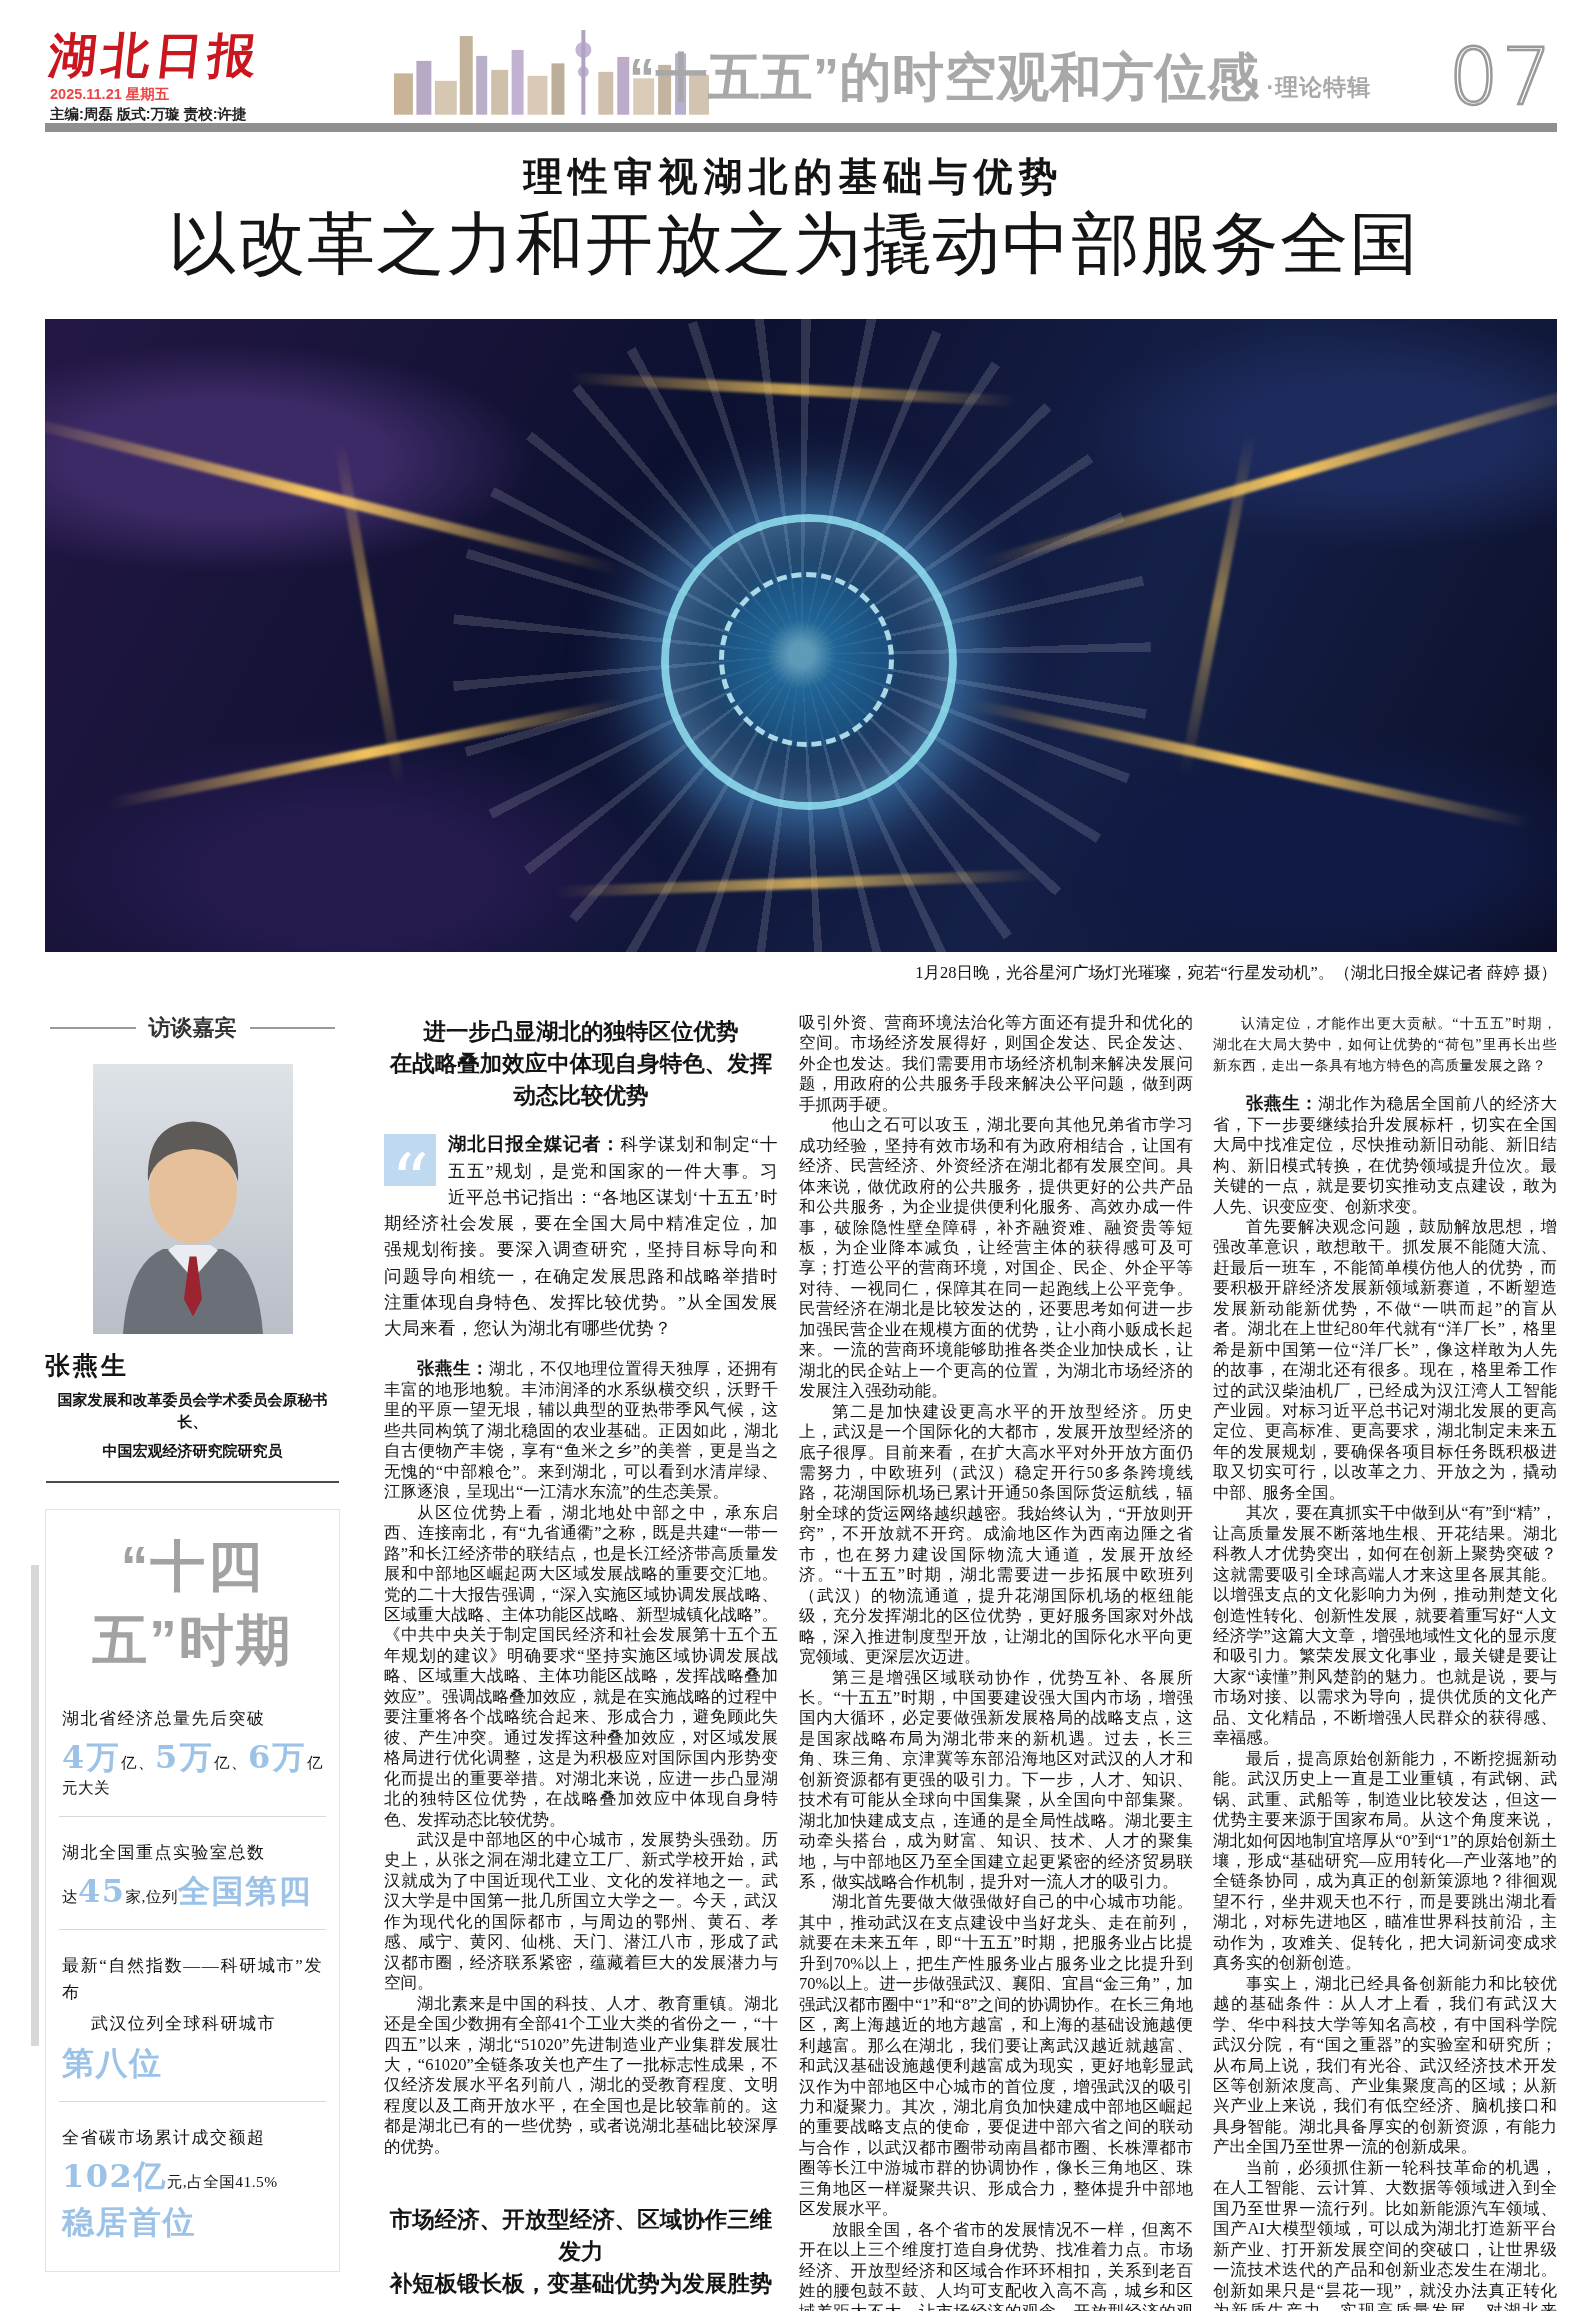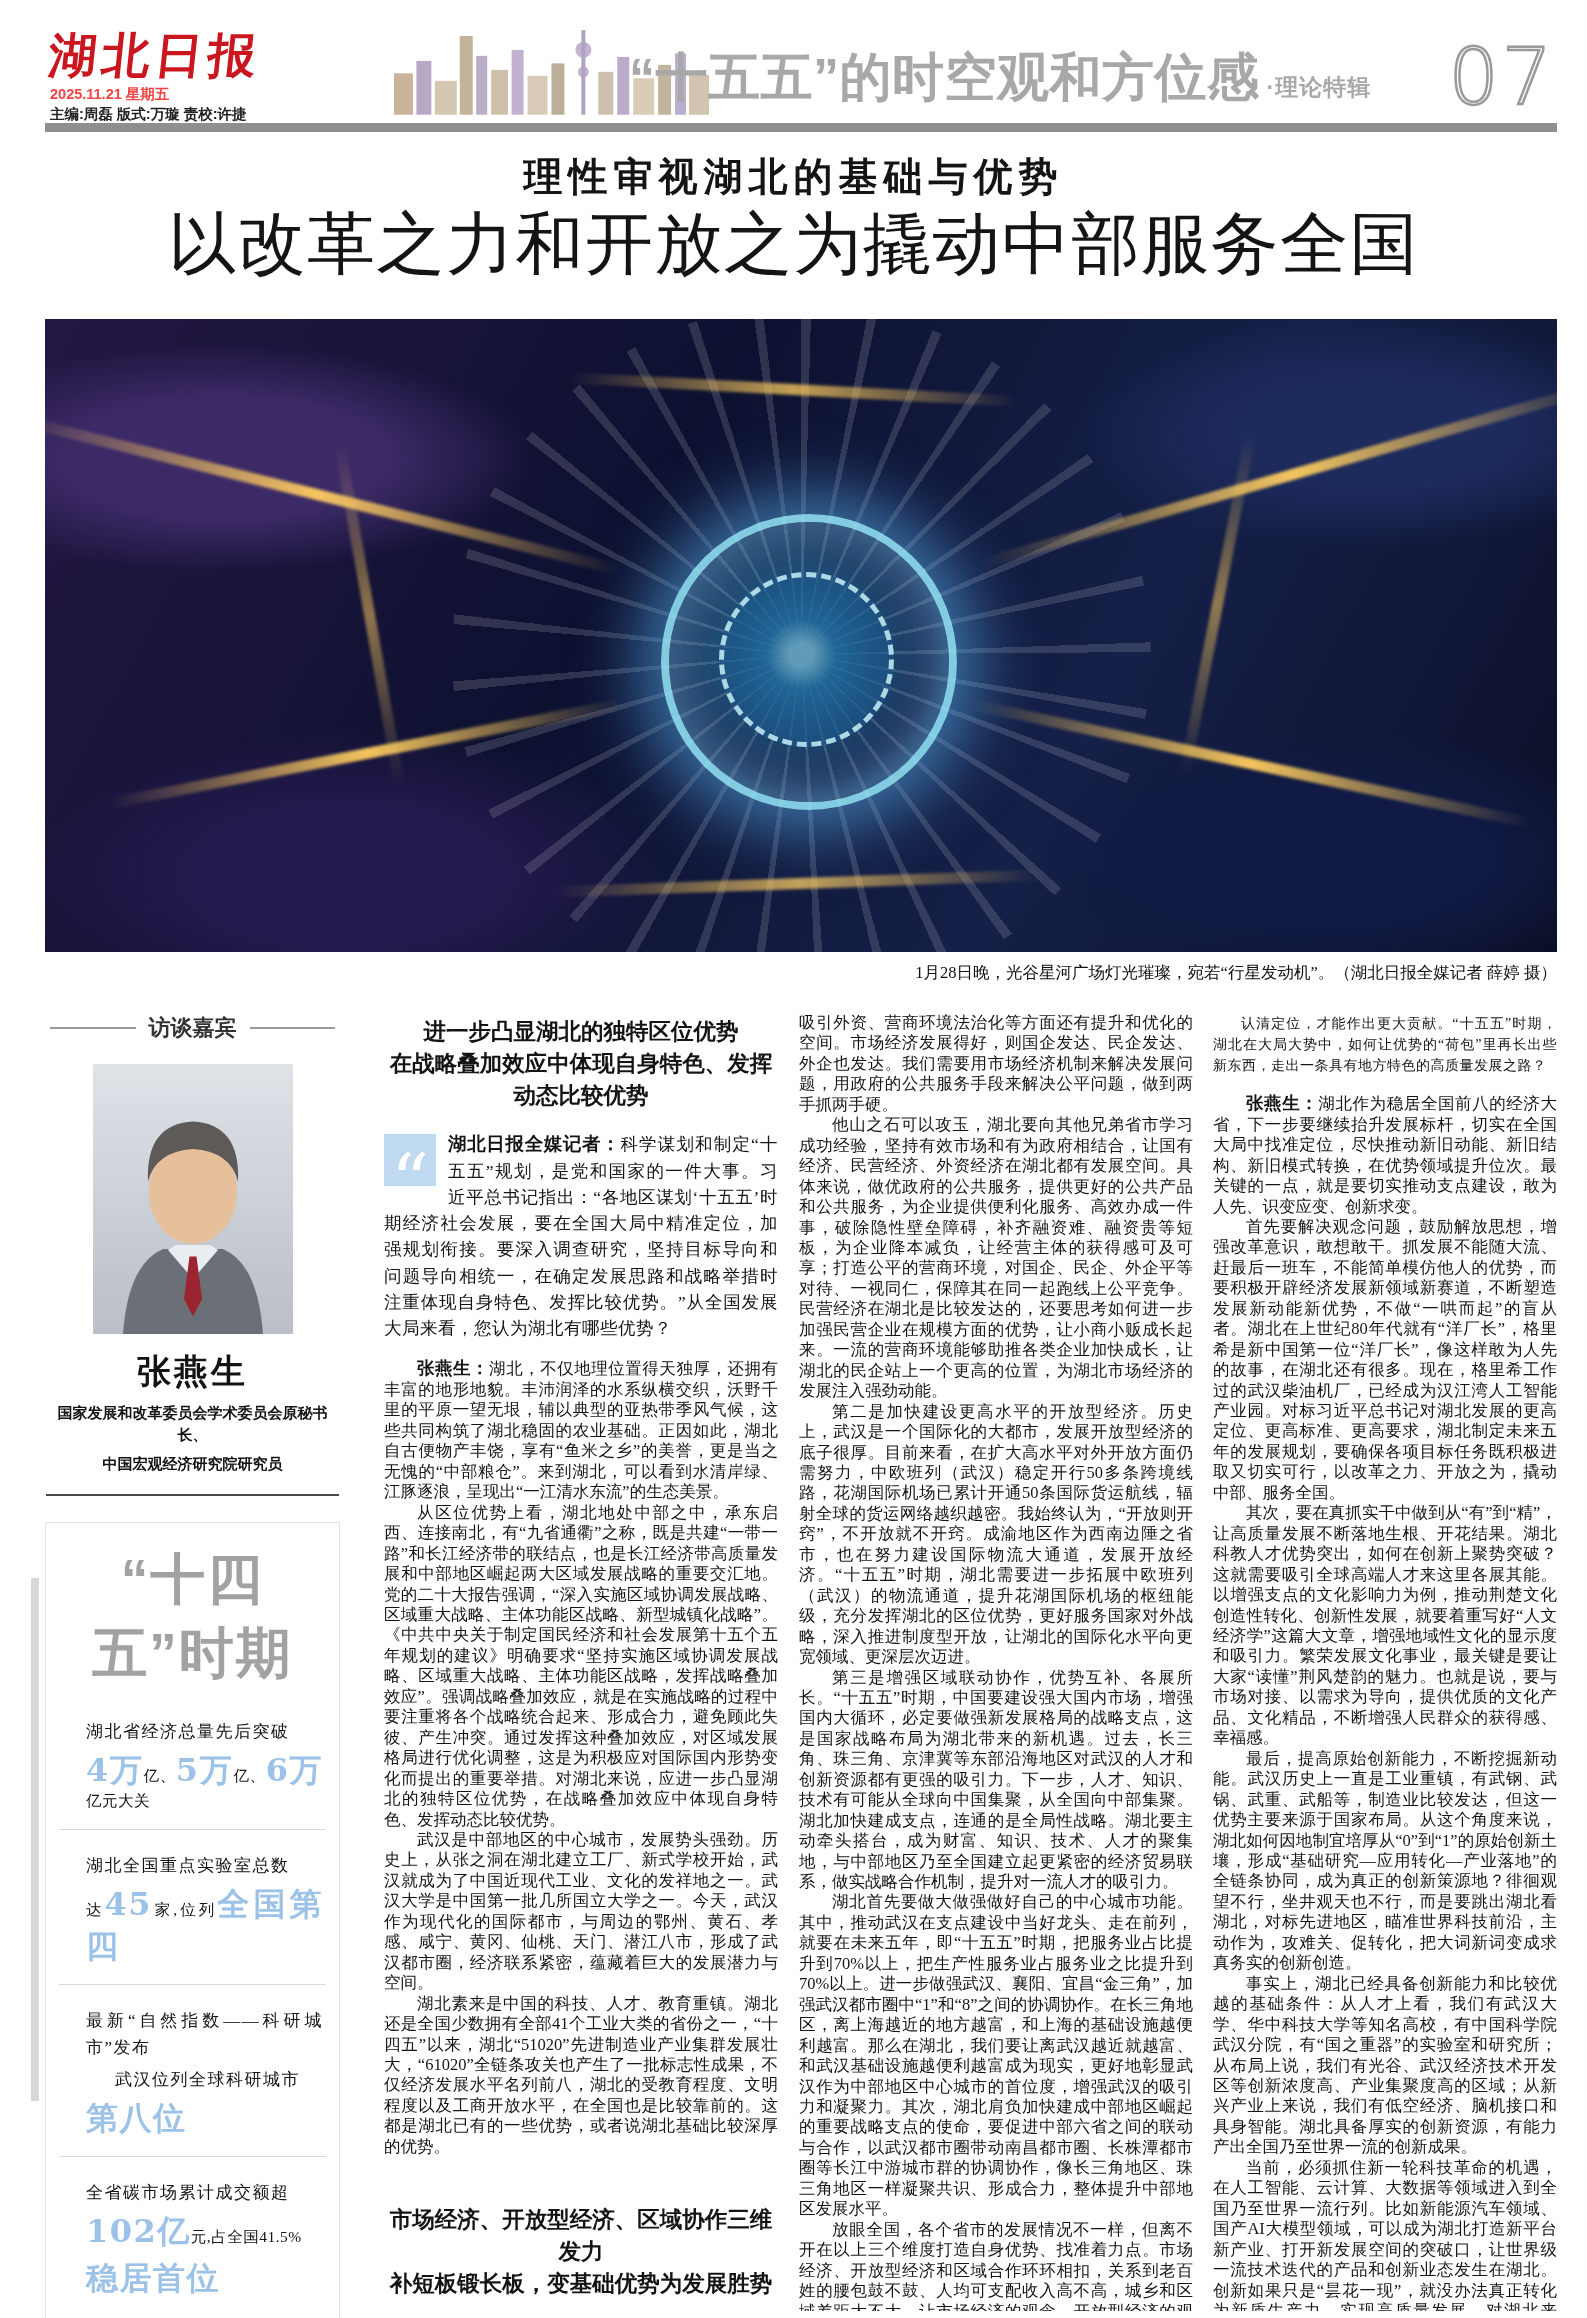--- a/index.html
+++ b/index.html
@@ -62,33 +62,33 @@
   .col0{left:45px;width:295px;}
   .col1{left:384px;width:394px;height:1298px;overflow:hidden;}
   .col2{left:799px;width:394px;height:1298px;overflow:hidden;}
   .col3{left:1213px;width:344px;height:1298px;overflow:hidden;}
 
   
   .guest-label{display:flex;align-items:center;gap:13px;font-size:22px;font-weight:700;
                font-family:"Liberation Sans","DejaVu Sans",sans-serif;color:#333;margin:0 5px;}
   .guest-label::before,.guest-label::after{content:"";flex:1;height:1.5px;background:#9a9a9a;}
   .portrait{display:block;margin:21px auto 0;width:200px;height:270px;}
-  .guest-name{text-align:center;font-size:34px;font-weight:700;margin-top:15px;letter-spacing:3px;}
+  .guest-name{font-size:25px;font-weight:700;margin-top:15px;letter-spacing:3px;}
   .guest-title{text-align:center;font-size:15px;font-weight:700;margin-top:7px;line-height:1.45;
                font-family:"Liberation Sans","DejaVu Sans",sans-serif;}
   .guest-rule{height:1.5px;background:#4a4a4a;margin:20px 1px 0;}
 
   
   .stats{position:relative;margin-top:26px;border:1px solid #e2e2e2;padding:20px 13px 10px;background:#fff;}
   .stats::before{content:"";position:absolute;left:-15px;top:55px;bottom:225px;width:8px;background:#d8d8d8;}
   .stats-title{text-align:center;font-size:55px;font-weight:900;color:#a2a2a2;letter-spacing:2px;
                font-family:"Liberation Sans","DejaVu Sans",sans-serif;margin-bottom:5px;}
   .stat-item{padding:18px 3px 17px;border-bottom:1px solid #d8d8d8;}
   .stat-item:last-child{border-bottom:none;}
-  .stat-line{line-height:1.32;margin-top:4px;margin-left:24px;}
+  .stat-line{line-height:1.32;margin-top:4px;}
   .seg-lead{display:block;font-size:17px;letter-spacing:1.5px;line-height:1.6;}
   .seg-lead2{display:block;font-size:17px;letter-spacing:1.5px;line-height:1.6;padding-left:29px;}
   .seg-big{font-size:32px;font-weight:700;color:#9cc3e7;font-family:"DejaVu Serif",serif;letter-spacing:1.5px;}
   .seg-small{font-size:15.5px;letter-spacing:0.5px;}
 
   
   .sec-head{font-family:"Liberation Sans","DejaVu Sans",sans-serif;font-weight:900;font-size:22.5px;
             line-height:1.42;text-align:center;margin:3px 0 18px;}
   .sec-head.mid{margin-top:47px;}
   .q-block{margin:12px 0 15px;}

